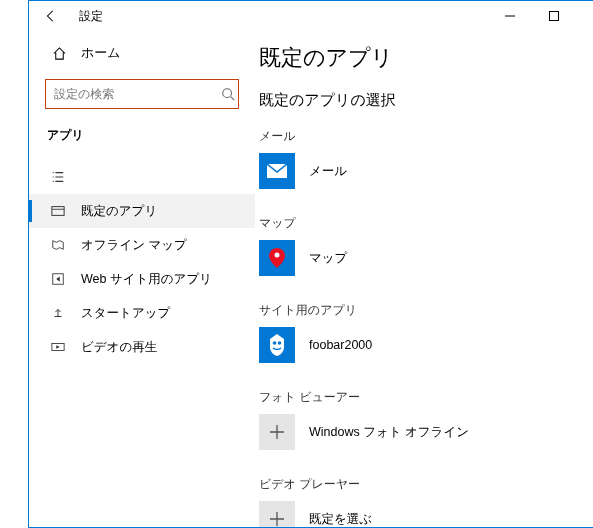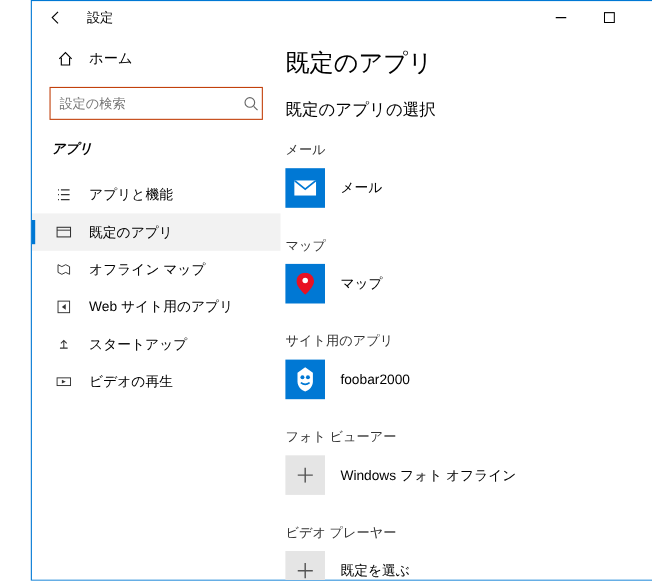--- a/index.html
+++ b/index.html
@@ -26,21 +26,21 @@
 .home-row .label { padding-left: 12px; }
 .searchbox {
   margin: 8px 16px 0 16px; height: 30px;
   border: 1px solid #c2410c; display: flex; align-items: center;
 }
 .searchbox input {
   flex: 1; border: none; outline: none; padding: 0 8px;
   font-size: 12px; color: #666; background: transparent;
 }
 .searchbox .sicon { width: 28px; display: flex; justify-content: center; color: #666; }
-.section-label { padding: 18px 0 6px 18px; font-size: 12px; font-weight: 600; font-style: italic; }
+.section-label { padding: 18px 0 6px 18px; font-size: 12px; font-weight: 600; }
 .navlist { margin-top: 10px; }
 .navitem {
   display: flex; align-items: center; height: 34px;
   padding-left: 20px; font-size: 12.5px; color: #000;
   cursor: pointer; position: relative;
 }
 .navitem .icon { width: 18px; display: flex; justify-content: center; color: #333; }
 .navitem .label { padding-left: 14px; }
 .navitem.active::before {
   content: ""; position: absolute; left: 0; top: 6px; bottom: 6px;
@@ -121,21 +121,20 @@
 
       <div class="section-label">アプリ</div>
 
       <div class="navlist">
         <div class="navitem">
           <span class="icon">
             <svg width="14" height="14" viewBox="0 0 16 16">
                 <path d="M2 3h1M5 3h9M2 8h1M5 8h9M2 13h1M5 13h9" stroke="#333" stroke-width="1.3"></path>
               </svg>
           </span>
-          <span class="label">アプリと機能</span>
         </div>
         <div class="navitem active">
           <span class="icon">
             <svg width="14" height="14" viewBox="0 0 16 16">
                 <rect x="1" y="3" width="14" height="10" stroke="#333" stroke-width="1.1" fill="none"></rect>
                 <path d="M1 6h14" stroke="#333" stroke-width="1"></path>
               </svg>
           </span>
           <span class="label">既定のアプリ</span>
         </div>

